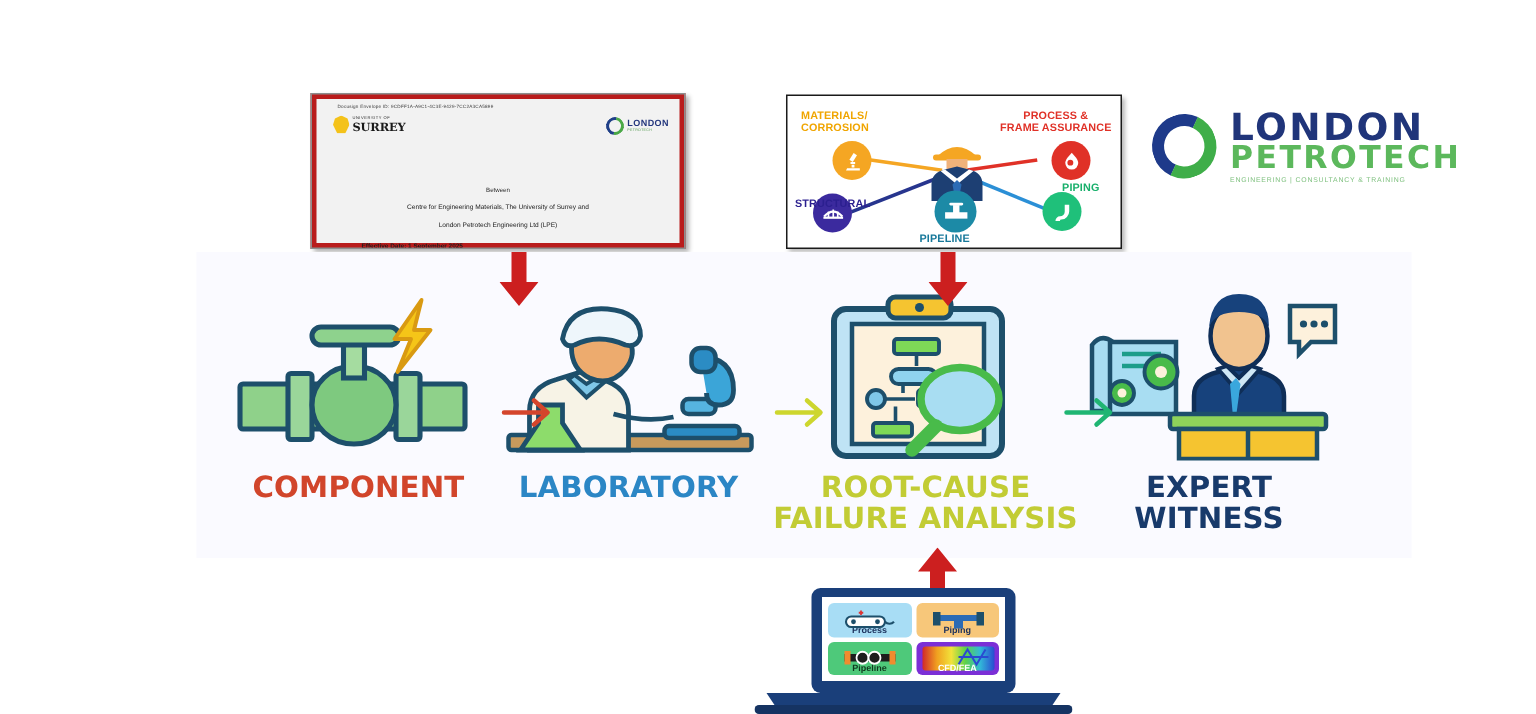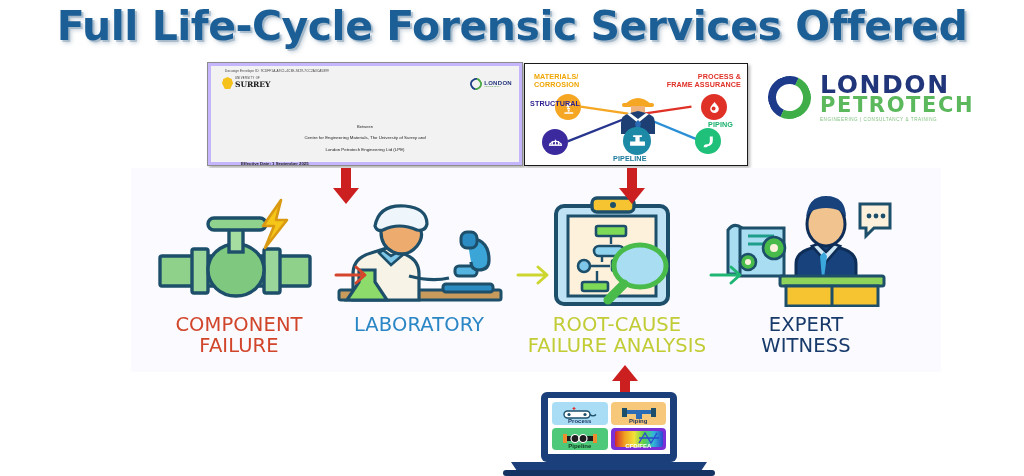--- a/index.html
+++ b/index.html
@@ -20,22 +20,22 @@
     font-weight: 800;
     font-size: 41px;
     letter-spacing: -0.5px;
     color: #1b5f96;
     text-shadow: 2px 2px 0 rgba(120,150,175,0.45), 3px 3px 4px rgba(90,120,150,0.35);
     white-space: nowrap;
   }
 
   
   .doc-card {
-    position: absolute; left: 207px; top: 62px; width: 316px; height: 104px;
-    background: #c4b5fd;
+    position: absolute; left: 207px; top: 62px; width: 250px; height: 104px;
+    background: #b91c1c;
     border: 1px solid #8d8d8d;
     box-shadow: 2px 2px 3px rgba(0,0,0,0.30);
     overflow: hidden;
   }
   .doc-inner { position: absolute; inset: 3px; background: #f2f2f2; }
   .doc-stamp {
     position: absolute; left: 14px; top: 3px; right: 6px;
     font-size: 3.1px; color: #3a3a3a; letter-spacing: 0.15px;
     white-space: nowrap; font-family: "Liberation Sans", sans-serif;
   }
@@ -68,22 +68,22 @@
 
   
   .hub-card {
     position: absolute; left: 524px; top: 63px; width: 224px; height: 103px;
     background: #ffffff; border: 1.5px solid #1a1a1a;
     box-shadow: 2px 2px 3px rgba(0,0,0,0.28);
   }
   .hub-svg { position: absolute; inset: 0; }
   .hub-label { position: absolute; font-size: 7.2px; font-weight: 700; letter-spacing: 0.1px; line-height: 1.1; }
   .hl-mat   { left: 9px;  top: 9px;  color: #f0a500; }
-  .hl-proc  { right: 6px; top: 9px;  color: #e03127; text-align: right; }
-  .hl-struct{ left: 5px;  top: 36px; color: #2b1f8f; }
+  .hl-proc  { right: 6px; top: 9px;  color: #e03127; text-align: center; }
+  .hl-struct{ left: 5px;  top: 68px; color: #2b1f8f; }
   .hl-pipeline{ left: 88px; top: 91px; color: #17789a; }
   .hl-piping{ right: 14px; top: 57px; color: #19b06c; }
   .hub-node {
     position: absolute; border-radius: 50%; display: flex;
     align-items: center; justify-content: center; color: #fff;
     font-size: 13px; line-height: 1;
   }
   .n-mat   { left: 30px;  top: 30px; width: 26px; height: 26px; background: #f5a623; }
   .n-proc  { right: 20px; top: 30px; width: 26px; height: 26px; background: #e03127; }
   .n-struct{ left: 17px;  top: 65px; width: 26px; height: 26px; background: #3b2a9e; }
@@ -114,21 +114,21 @@
   .stage-col { position: absolute; top: 6px; width: 180px; height: 190px; }
   .sc-1 { left: 18px; }
   .sc-2 { left: 198px; }
   .sc-3 { left: 396px; }
   .sc-4 { left: 585px; }
   .stage-art { position: absolute; left: 0; right: 0; top: 18px; height: 115px; }
   .stage-art svg { display: block; margin: 0 auto; }
   .stage-label {
     position: absolute; left: -14px; right: -14px; top: 140px; text-align: center;
     font-family: "DejaVu Sans", sans-serif;
-    font-weight: 400; font-size: 19.5px; line-height: 1.08; letter-spacing: 0.1px;
+    font-weight: 700; font-size: 19.5px; line-height: 1.08; letter-spacing: 0.1px;
   }
   .lbl-1 { color: #d1452b; }
   .lbl-2 { color: #2b86c5; }
   .lbl-3 { color: #c2cc35; }
   .lbl-4 { color: #183a6b; }
 
   .flow-arrow { position: absolute; top: 94px; width: 40px; height: 26px; }
   .fa-1 { left: 203px; }
   .fa-2 { left: 385px; }
   .fa-3 { left: 578px; }
@@ -142,21 +142,20 @@
   
   .laptop { position: absolute; left: 503px; top: 392px; width: 212px; height: 84px; }
 
   [data-interactable="true"] { cursor: default; }
 </style>
 </head>
 <body>
 
 <div id="stage" data-interactable="false">
 
-  <div class="title" data-interactable="false">Full Life-Cycle Forensic Services Offered</div>
 
   <div class="doc-card" data-interactable="true">
     <div class="doc-inner" data-interactable="false">
       <div class="doc-stamp" data-interactable="false">Docusign Envelope ID: 9CDFF1A-A9C1-4C3E-9429-7CC2A3CA5899</div>
 
       <div class="surrey-logo" data-interactable="false">
         <div class="surrey-crest" data-interactable="false"></div>
         <div class="surrey-txt">
           <span class="surrey-top" data-interactable="false">UNIVERSITY OF</span>
           <span class="surrey-name" data-interactable="false">SURREY</span>
@@ -263,21 +262,20 @@
           <rect x="38" y="57" width="16" height="44" rx="2" fill="#9ad69a" stroke="#1d4f6b" stroke-width="3.4"></rect>
           <rect x="110" y="57" width="16" height="44" rx="2" fill="#9ad69a" stroke="#1d4f6b" stroke-width="3.4"></rect>
           <ellipse cx="82" cy="78" rx="28" ry="26" fill="#7ec97f" stroke="#1d4f6b" stroke-width="3.4"></ellipse>
           <rect x="75" y="36" width="14" height="24" fill="#a5dca0" stroke="#1d4f6b" stroke-width="3.4"></rect>
           <rect x="54" y="26" width="58" height="12" rx="6" fill="#8ed28d" stroke="#1d4f6b" stroke-width="3.4"></rect>
           <path d="M127 8 l-18 26 h11 l-9 22 l22 -28 h-11 z" fill="#f5c518" stroke="#d99a12" stroke-width="2.6" stroke-linejoin="round"></path>
         </svg>
       </div>
       <div class="stage-label lbl-1" data-interactable="false">
         <span>COMPONENT</span><br>
-        <span>FAILURE</span>
       </div>
     </div>
 
     <div class="stage-col sc-2" data-interactable="true">
       <div class="stage-art" data-interactable="false">
         <svg width="168" height="115" viewBox="0 0 168 115" data-interactable="false">
 
           <rect x="4" y="98" width="162" height="10" rx="2" fill="#c89a5c" stroke="#1d4f6b" stroke-width="3"></rect>
 
           <path d="M18 108 v-26 q0 -16 18 -21 l16 -5 l14 5 q18 5 18 21 v26 z" fill="#f7f3e6" stroke="#1d4f6b" stroke-width="3.2"></path>

